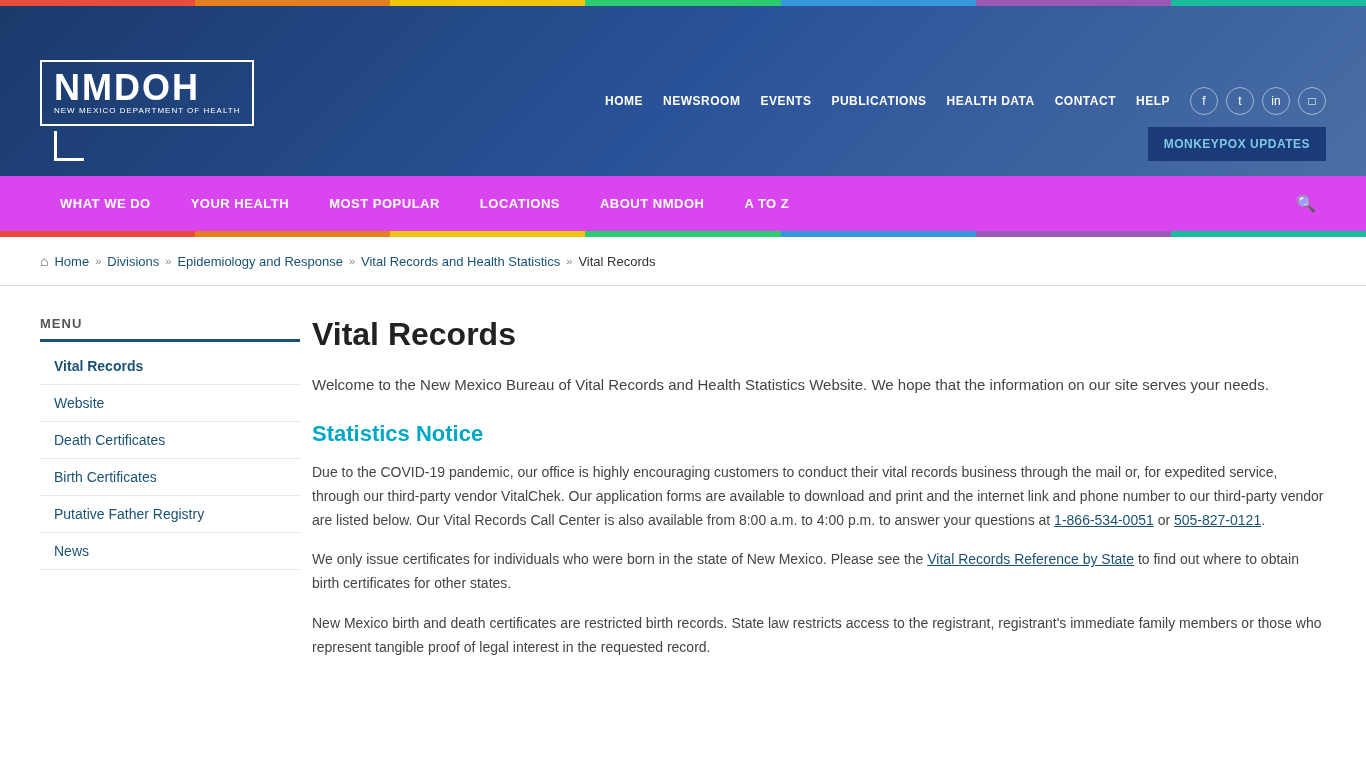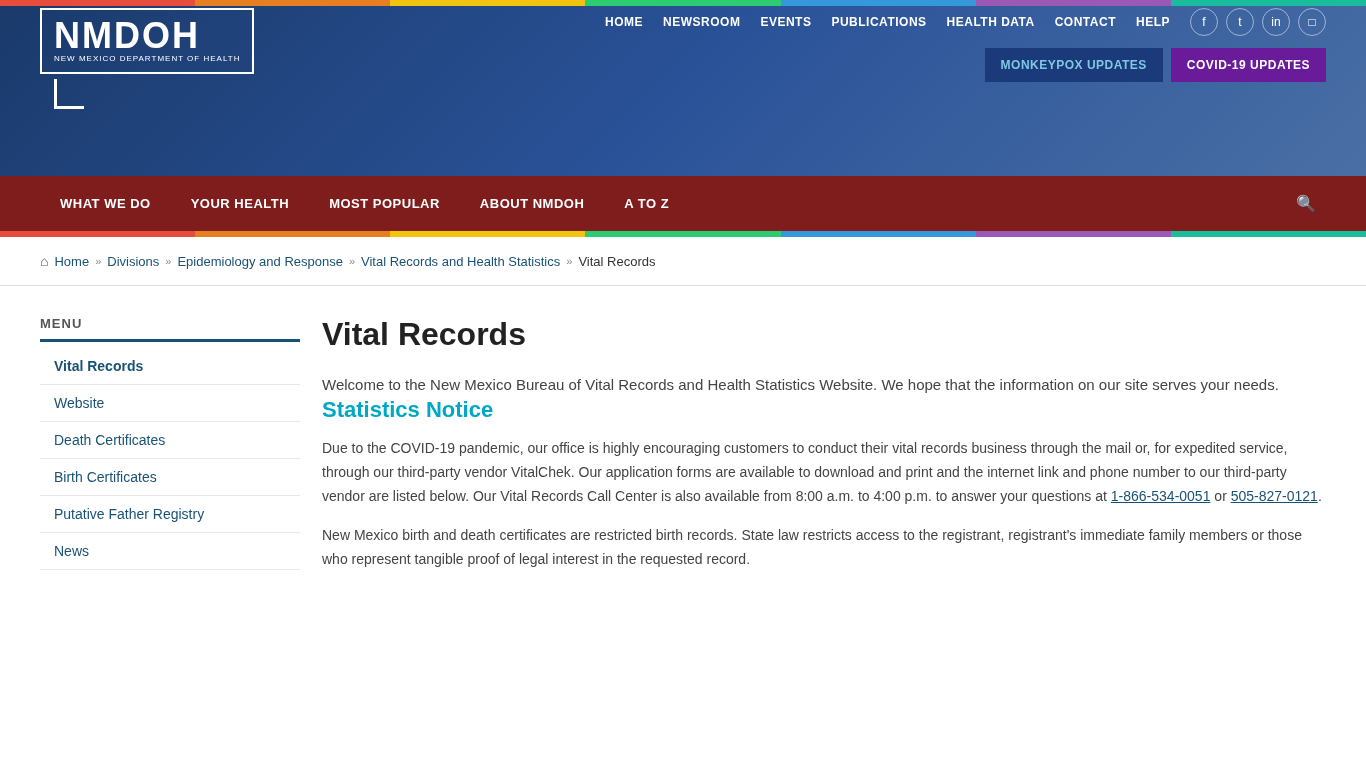--- a/index.html
+++ b/index.html
@@ -9,23 +9,23 @@
     .top-color-bar {
       height: 6px;
       display: flex;
       width: 100%;
     }
     .top-color-bar span { flex: 1; }
 
     
     .header {
       background: linear-gradient(135deg, #1a3a6b 0%, #2a5298 50%, #4a6fa5 100%);
-      padding: 2px 40px;
-      display: flex;
-      align-items: flex-start;
+      padding: 15px 40px;
+      display: flex;
+      align-items: flex-end;
       justify-content: space-between;
       min-height: 170px;
     }
     .header-left { display: flex; align-items: center; }
     .logo-box {
       border: 2px solid white;
       padding: 8px 12px;
       color: white;
     }
     .logo-box .logo-main { font-size: 36px; font-weight: 900; letter-spacing: 2px; line-height: 1; }
@@ -78,21 +78,21 @@
       padding: 10px 16px;
       font-size: 12px;
       font-weight: 700;
       letter-spacing: 0.5px;
       text-transform: uppercase;
       cursor: pointer;
     }
 
     
     .main-nav {
-      background: #7f1d1d;
+      background: #d946ef;
       padding: 0 40px;
       display: flex;
       align-items: center;
       justify-content: space-between;
     }
     .main-nav-links { display: flex; }
     .main-nav-links a {
       color: white;
       text-decoration: none;
       font-size: 13px;
@@ -129,21 +129,21 @@
     }
     .breadcrumb a { color: #1a5276; text-decoration: none; }
     .breadcrumb .sep { color: #888; font-size: 11px; }
     .breadcrumb .current { color: #333; }
     .breadcrumb .home-icon { font-size: 14px; }
 
     
     .content-wrapper {
       display: flex;
       padding: 30px 40px;
-      gap: 22px;
+      gap: 12px;
       max-width: 1366px;
     }
 
     
     .sidebar {
       width: 260px;
       flex-shrink: 0;
     }
     .sidebar-menu-label {
       font-size: 13px;
@@ -179,20 +179,21 @@
     .page-title {
       font-size: 32px;
       font-weight: 700;
       color: #222;
       margin-bottom: 20px;
     }
     .intro-text {
       font-size: 15px;
       line-height: 1.6;
       color: #444;
+      margin-bottom: 24px;
     }
     .important-notice-title {
       font-size: 22px;
       font-weight: 700;
       color: #00a8c6;
       margin-bottom: 14px;
     }
     .body-text {
       font-size: 14px;
       line-height: 1.7;
@@ -240,30 +241,30 @@
         <a class="social-icon">t</a>
         <a class="social-icon">in</a>
         <a class="social-icon">□</a>
       </div>
     </div>
     <div class="header-buttons">
       <button class="btn-monkeypox">
         <span>MONKEYPOX</span>
         <span style="color:#7ec8e3;">UPDATES</span>
       </button>
-      <button class="btn-covid">COVID-19 UPDATES</button>
     </div>
   </div>
 </header>
 
 <nav class="main-nav">
   <div class="main-nav-links">
     <a href="#">WHAT WE DO</a>
     <a href="#">YOUR HEALTH</a>
     <a href="#">MOST POPULAR</a>
+    <a href="#">LOCATIONS</a>
     <a href="#">ABOUT NMDOH</a>
     <a href="#">A TO Z</a>
   </div>
   <div class="search-icon-btn">🔍</div>
 </nav>
 
 <div class="bottom-color-bar">
   <span style="background:#e74c3c"></span>
   <span style="background:#e67e22"></span>
   <span style="background:#f1c40f"></span>
@@ -313,15 +314,18 @@
     </ul>
   </aside>
 
   <main class="main-content">
     <h1 class="page-title">Vital Records</h1>
     <p class="intro-text">Welcome to the New Mexico Bureau of Vital Records and Health Statistics Website. We hope that the information on our site serves your needs.</p>
     <h2 class="important-notice-title">Statistics Notice</h2>
     <p class="body-text">
       Due to the COVID-19 pandemic, our office is highly encouraging customers to conduct their vital records business through the mail or, for expedited service, through our third-party vendor VitalChek. Our application forms are available to download and print and the internet link and phone number to our third-party vendor are listed below. Our Vital Records Call Center is also available from 8:00 a.m. to 4:00 p.m. to answer your questions at <a href="#">1-866-534-0051</a> or <a href="#">505-827-0121</a>.
     </p>
+    <p class="body-text">
+      We only issue certificates for individuals who were born in the state of New Mexico. Please see the <a href="#">Vital Records Reference by State</a> to find out where to obtain birth certificates for other states.
+    </p>
     <p class="body-text">New Mexico birth and death certificates are restricted birth records. State law restricts access to the registrant, registrant's immediate family members or those who represent tangible proof of legal interest in the requested record.</p>
   </main>
 </div>
 
 </body></html>

